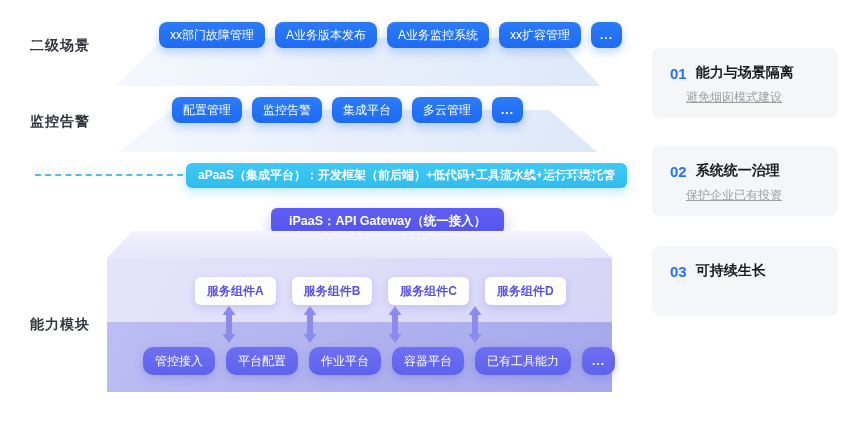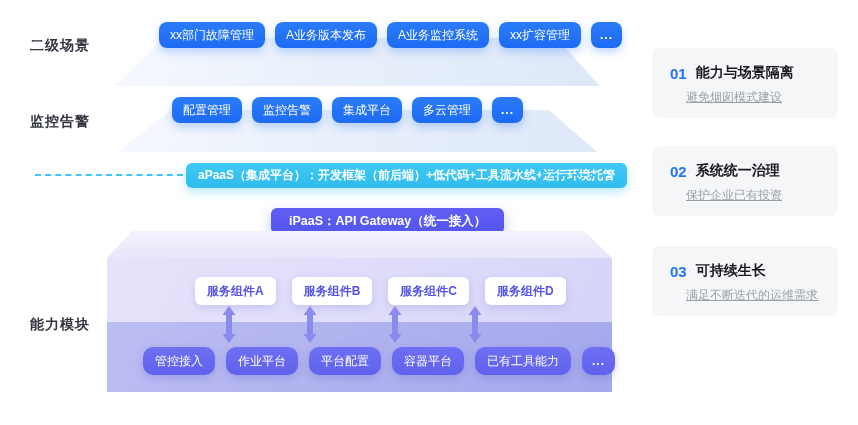--- a/index.html
+++ b/index.html
@@ -116,22 +116,22 @@
     </svg>
   <svg class="arrow" style="left:388px;" viewBox="0 0 14 37">
       <path d="M7 0 L13.5 9 H10 V28 H13.5 L7 37 L0.5 28 H4 V9 H0.5 Z" fill="#8b8bee"></path>
     </svg>
   <svg class="arrow" style="left:468px;" viewBox="0 0 14 37">
       <path d="M7 0 L13.5 9 H10 V28 H13.5 L7 37 L0.5 28 H4 V9 H0.5 Z" fill="#8b8bee"></path>
     </svg>
 
   <div class="cap-row">
     <div class="btn-purple">管控接入</div>
+    <div class="btn-purple">平台配置</div>
     <div class="btn-purple">作业平台</div>
-    <div class="btn-purple">平台配置</div>
     <div class="btn-purple">容器平台</div>
     <div class="btn-purple">已有工具能力</div>
     <div class="btn-purple more">...</div>
   </div>
 
   <div class="card" style="top:48px;">
     <div class="card-line">
       <span class="card-num">01</span>
       <span class="card-title">能力与场景隔离</span>
     </div>
@@ -142,16 +142,15 @@
       <span class="card-num">02</span>
       <span class="card-title">系统统一治理</span>
     </div>
     <div class="card-desc">保护企业已有投资</div>
   </div>
   <div class="card" style="top:246px;">
     <div class="card-line">
       <span class="card-num">03</span>
       <span class="card-title">可持续生长</span>
     </div>
-    <div class="card-desc">满足不断迭代的运维需求</div>
   </div>
 
 </div>
 
 </body></html>

